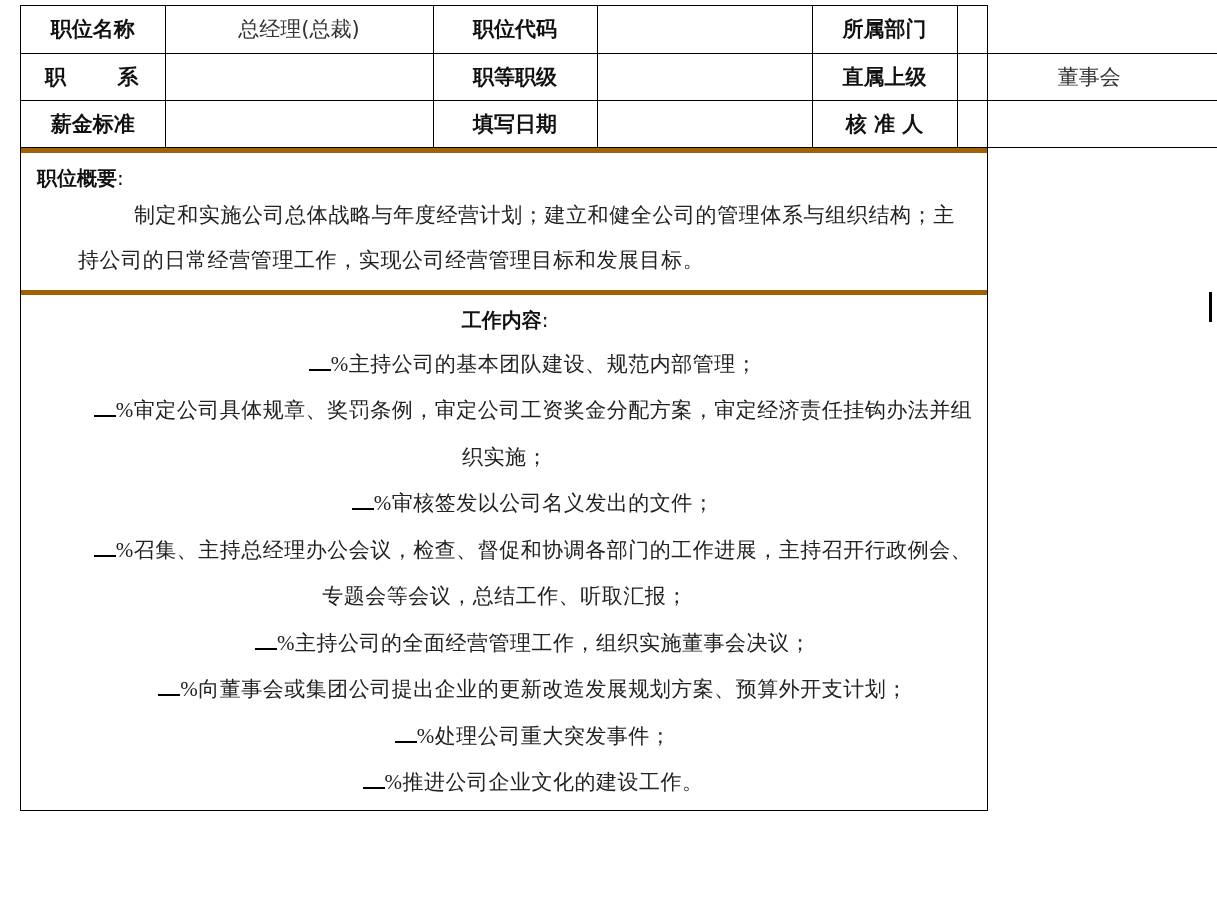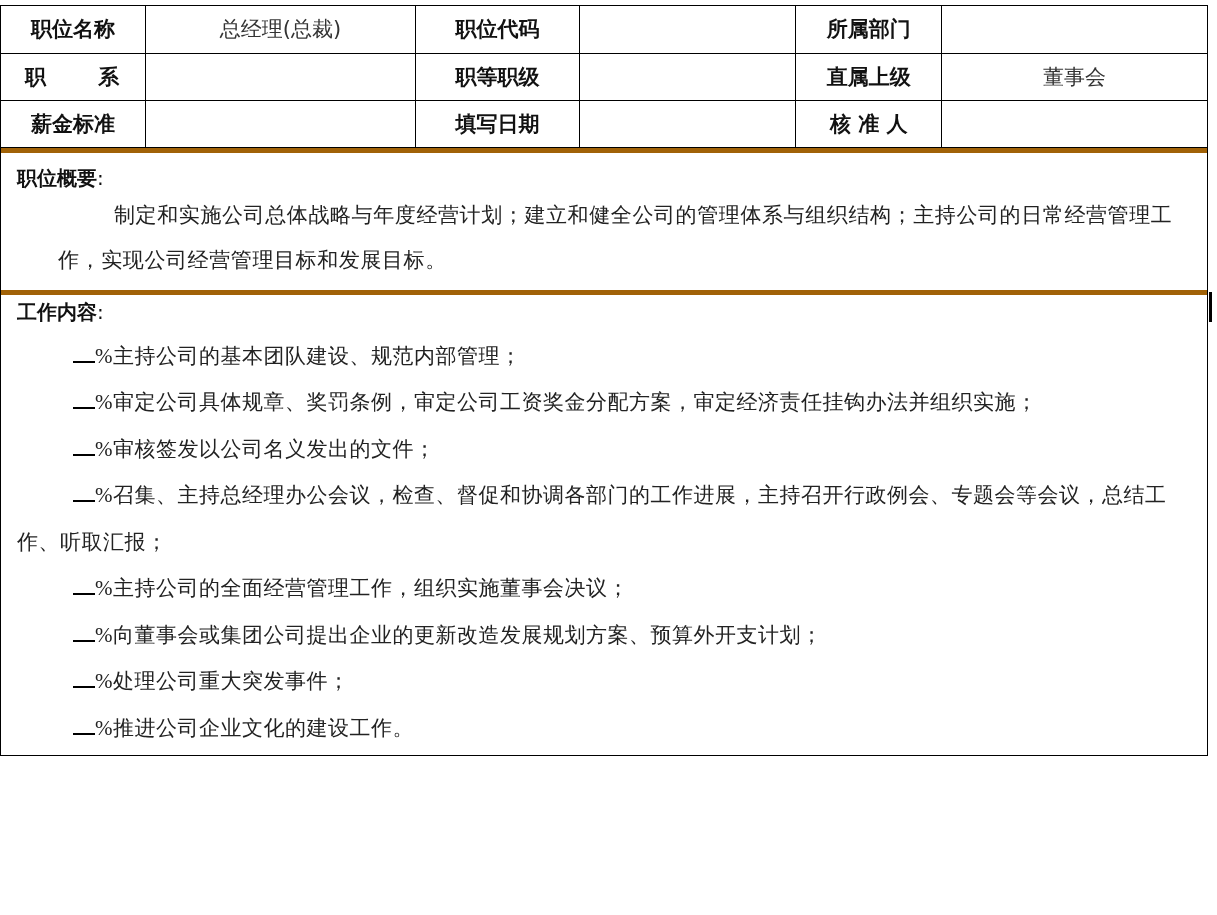--- a/index.html
+++ b/index.html
@@ -10,23 +10,23 @@
     body {
       width: 1217px;
       height: 915px;
       position: relative;
       overflow: hidden;
       font-family: "DejaVu Sans", "Liberation Sans", sans-serif;
       color: #111111;
     }
     .doc {
       position: absolute;
-      left: 0;
+      left: 20px;
       top: 5px;
-      width: 1208px;
+      width: 968px;
       border: 1px solid #000;
       box-sizing: border-box;
     }
     table.header {
       border-collapse: collapse;
       width: 100%;
       table-layout: fixed;
     }
     table.header td {
       border: 1px solid #000;
@@ -140,21 +140,21 @@
   </tbody>
     </table>
 
   <div class="section" style="height:142px; box-sizing:border-box;">
     <div class="section-title">
       <span>职位概要</span><span class="colon">:</span>
     </div>
     <div class="para">制定和实施公司总体战略与年度经营计划；建立和健全公司的管理体系与组织结构；主持公司的日常经营管理工作，实现公司经营管理目标和发展目标。</div>
   </div>
 
-  <div class="section" style="padding-top:2px; padding-bottom:4px;">
+  <div class="section" style="padding-top:10px; padding-bottom:4px;text-align:center;">
     <div class="section-title">
       <span>工作内容</span><span class="colon">:</span>
     </div>
     <div style="margin-top:6px;">
       <div class="duty"><span class="blank"></span><span class="pct">%</span><span>主持公司的基本团队建设、规范内部管理；</span></div>
       <div class="duty"><span class="blank"></span><span class="pct">%</span><span>审定公司具体规章、奖罚条例，审定公司工资奖金分配方案，审定经济责任挂钩办法并组织实施；</span></div>
       <div class="duty"><span class="blank"></span><span class="pct">%</span><span>审核签发以公司名义发出的文件；</span></div>
       <div class="duty"><span class="blank"></span><span class="pct">%</span><span>召集、主持总经理办公会议，检查、督促和协调各部门的工作进展，主持召开行政例会、专题会等会议，总结工作、听取汇报；</span></div>
       <div class="duty"><span class="blank"></span><span class="pct">%</span><span>主持公司的全面经营管理工作，组织实施董事会决议；</span></div>
       <div class="duty"><span class="blank"></span><span class="pct">%</span><span>向董事会或集团公司提出企业的更新改造发展规划方案、预算外开支计划；</span></div>

